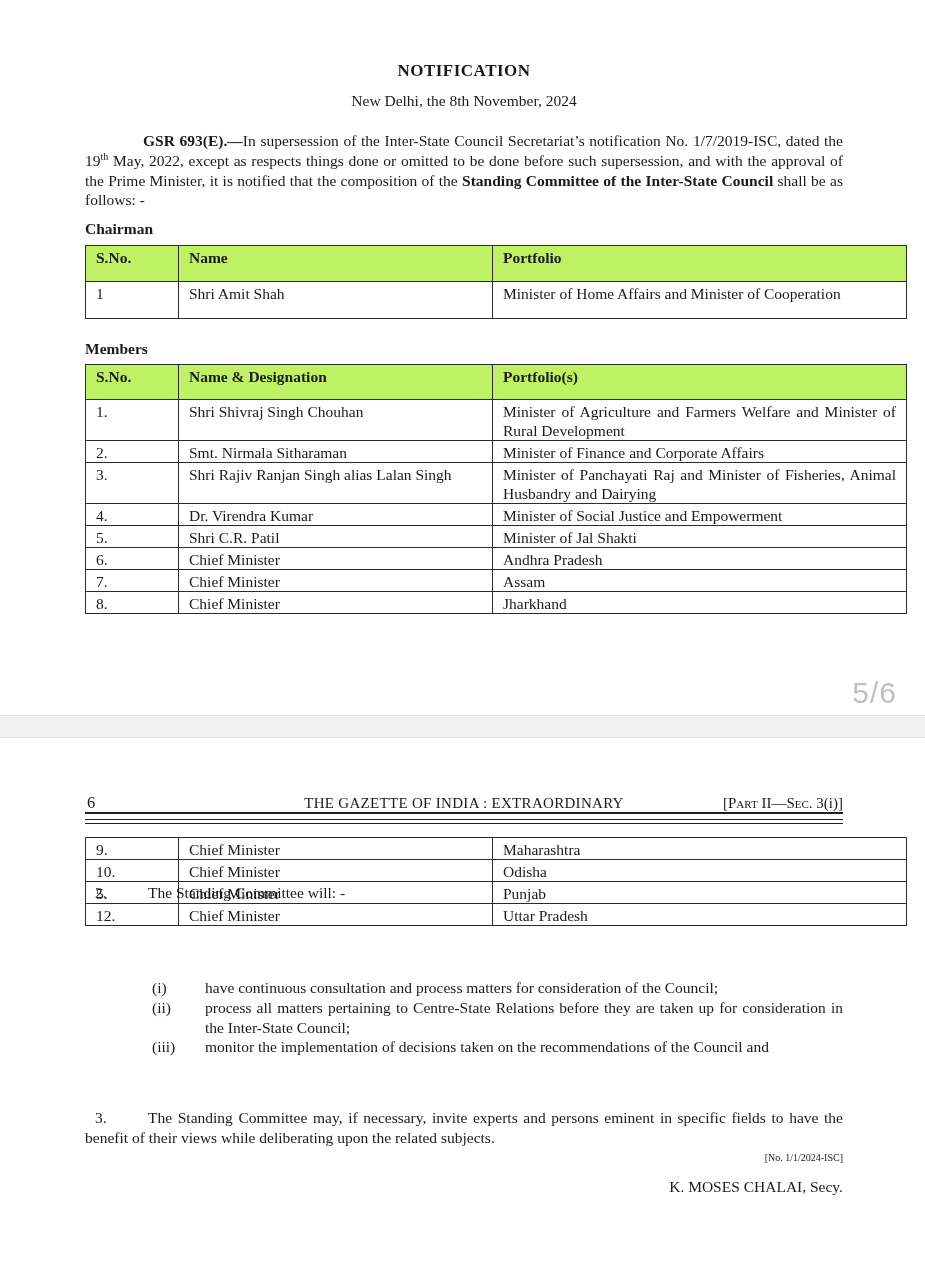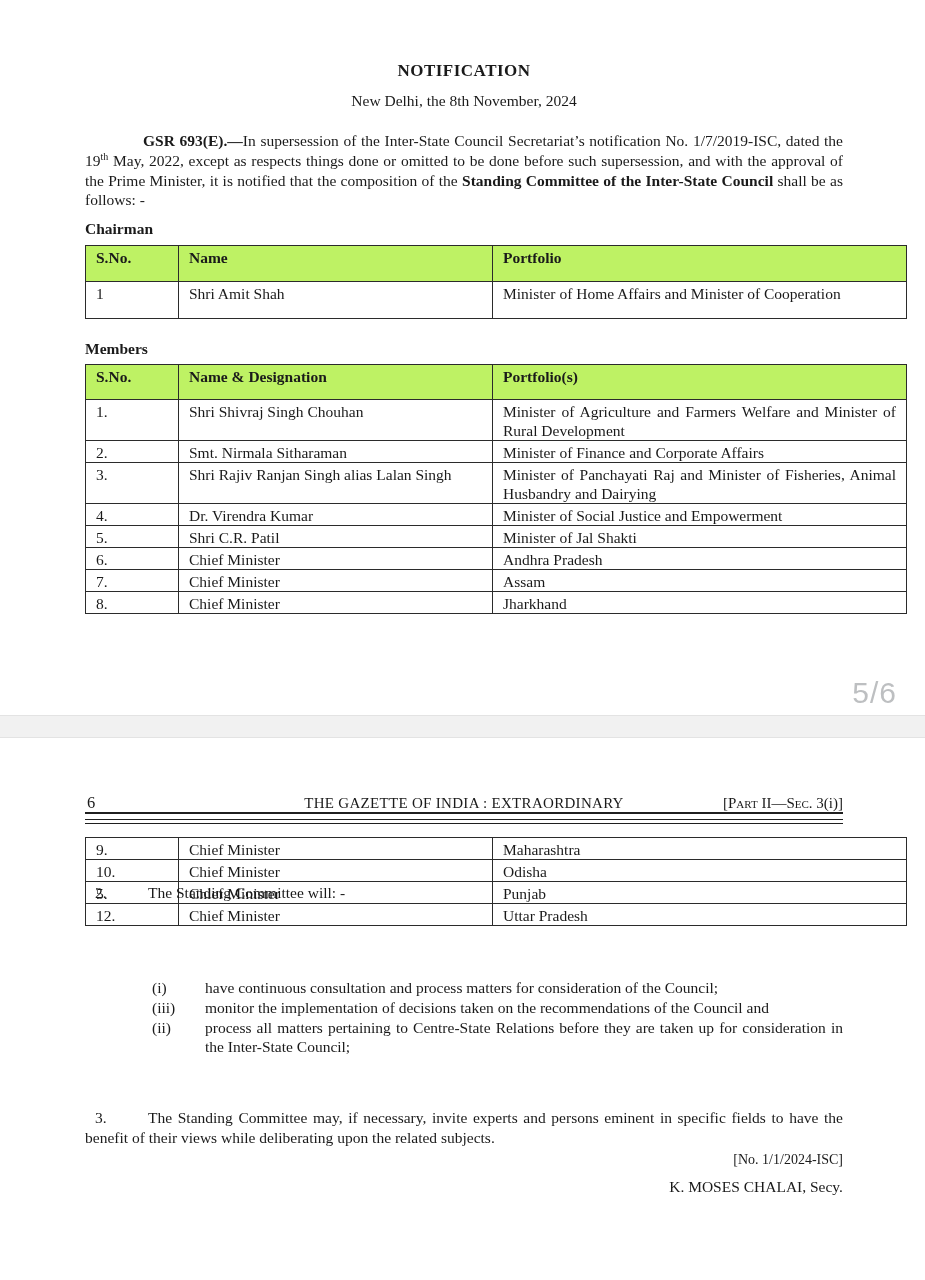--- a/index.html
+++ b/index.html
@@ -52,21 +52,21 @@
   .t-cont{top:837px;}
   .t-cont td{height:18px;padding-top:1px;}
   .para{font-size:15.5px;line-height:19.5px;}
   .p2{top:883px;text-indent:10px;}
   .pnum{display:inline-block;width:53px;text-indent:0;}
   .list{top:978px;left:152px;width:691px;}
   .list-item{display:flex;font-size:15.5px;line-height:19.8px;}
   .marker{flex:0 0 53px;}
   .li-text{flex:1;text-align:justify;}
   .p3{top:1096px;text-indent:10px;text-align:justify;margin-top:12px;}
-  .file-no{top:1152px;text-align:right;font-size:14px;}
+  .file-no{top:1152px;text-align:right;font-size:10px;}
   .signature{top:1178px;text-align:right;font-size:15.5px;}
 </style>
 </head>
 <body>
 
 <div class="abs content doc-title">NOTIFICATION</div>
 <div class="abs content dateline">New Delhi, the 8th November, 2024</div>
 
 <div class="abs content intro"><b>GSR 693(E).—</b><span>In supersession of the Inter-State Council Secretariat’s notification No. 1/7/2019-ISC, dated the 19</span><span class="sup">th</span><span> May, 2022, except as respects things done or omitted to be done before such supersession, and with the approval of the Prime Minister, it is notified that the composition of the </span><b>Standing Committee of the Inter-State Council</b><span> shall be as follows: -</span></div>
 
@@ -180,25 +180,25 @@
 </table>
 
 <div class="abs content para p2"><span class="pnum">2.</span><span>The Standing Committee will: -</span></div>
 
 <div class="abs list">
   <div class="list-item">
     <span class="marker">(i)</span>
     <span class="li-text">have continuous consultation and process matters for consideration of the Council;</span>
   </div>
   <div class="list-item">
+    <span class="marker">(ii)</span>
+    <span class="li-text">process all matters pertaining to Centre-State Relations before they are taken up for consideration in the Inter-State Council;</span>
+  </div>
+  <div class="list-item">
     <span class="marker">(iii)</span>
     <span class="li-text">monitor the implementation of decisions taken on the recommendations of the Council and</span>
   </div>
-  <div class="list-item">
-    <span class="marker">(ii)</span>
-    <span class="li-text">process all matters pertaining to Centre-State Relations before they are taken up for consideration in the Inter-State Council;</span>
-  </div>
 </div>
 
 <div class="abs content para p3"><span class="pnum">3.</span><span>The Standing Committee may, if necessary, invite experts and persons eminent in specific fields to have the benefit of their views while deliberating upon the related subjects.</span></div>
 
 <div class="abs content file-no">[No. 1/1/2024-ISC]</div>
 <div class="abs content signature">K. MOSES CHALAI, Secy.</div>
 
 </body></html>

